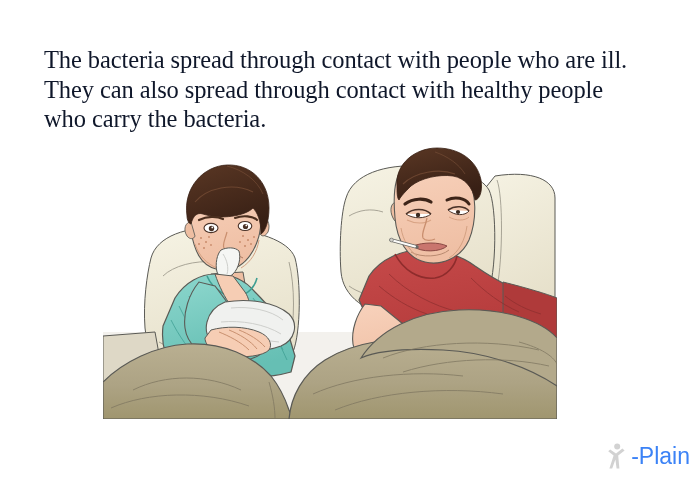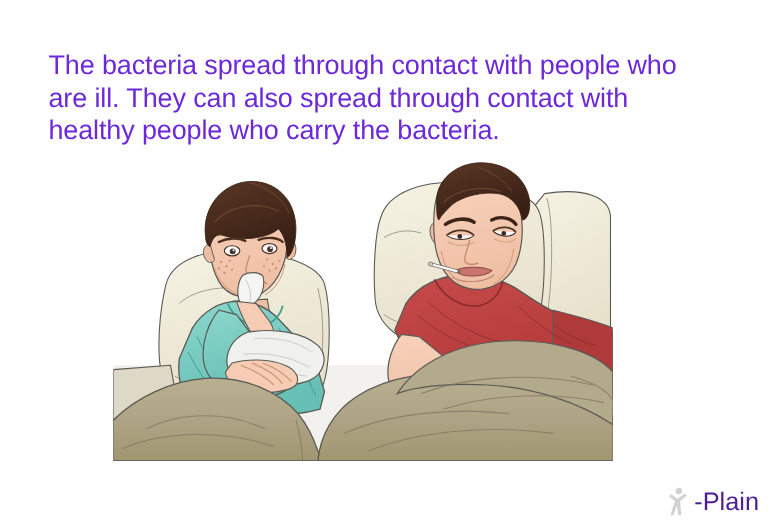--- a/index.html
+++ b/index.html
@@ -25,23 +25,23 @@
   }
 
   
   #caption {
     position: absolute;
     left: 44px;
     top: 45px;
     width: 596px;
     font-size: 24.5px;
     line-height: 29.5px;
-    color: #6d28d9;
+    color: #0f172a;
     letter-spacing: -0.1px;
-    font-family: Liberation Sans, sans-serif;
+    font-family: Liberation Serif, serif;
     white-space: pre-line;
   }
 
   
   #illustration {
     position: absolute;
     left: 103px;
     top: 146px;
     width: 454px;
     height: 273px;
@@ -62,21 +62,21 @@
     align-items: center;
     gap: 1px;
   }
   #logo .mark {
     width: 24px;
     height: 26px;
     display: block;
   }
   #logo .wordmark {
     font-size: 23px;
-    color: #4c1d95;
+    color: #3b82f6;
     font-family: "Liberation Sans", sans-serif;
     letter-spacing: 0px;
     line-height: 1;
   }
 </style>
 </head>
 <body>
 
 <div id="page">
 

